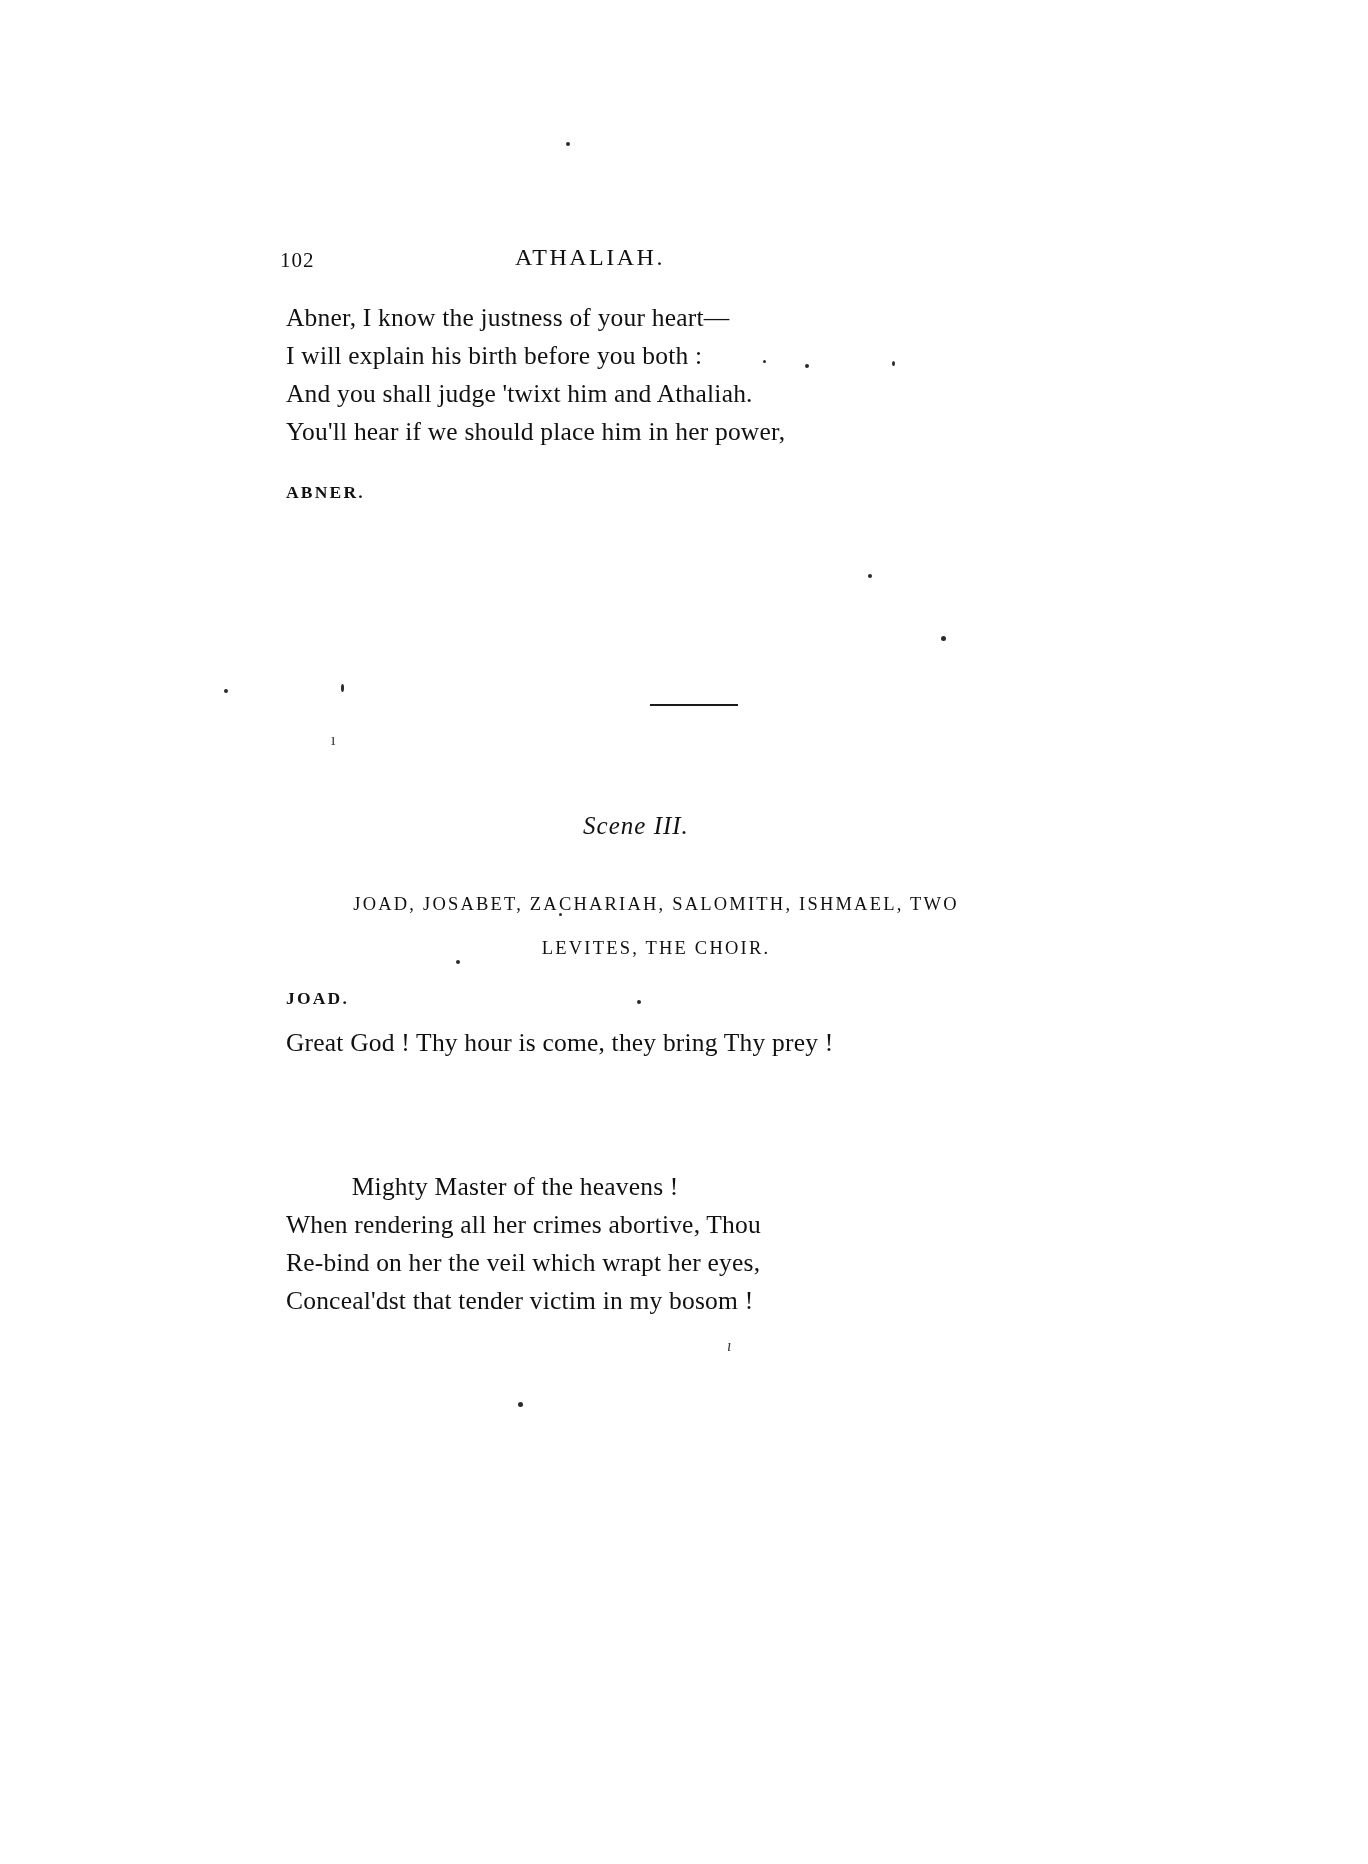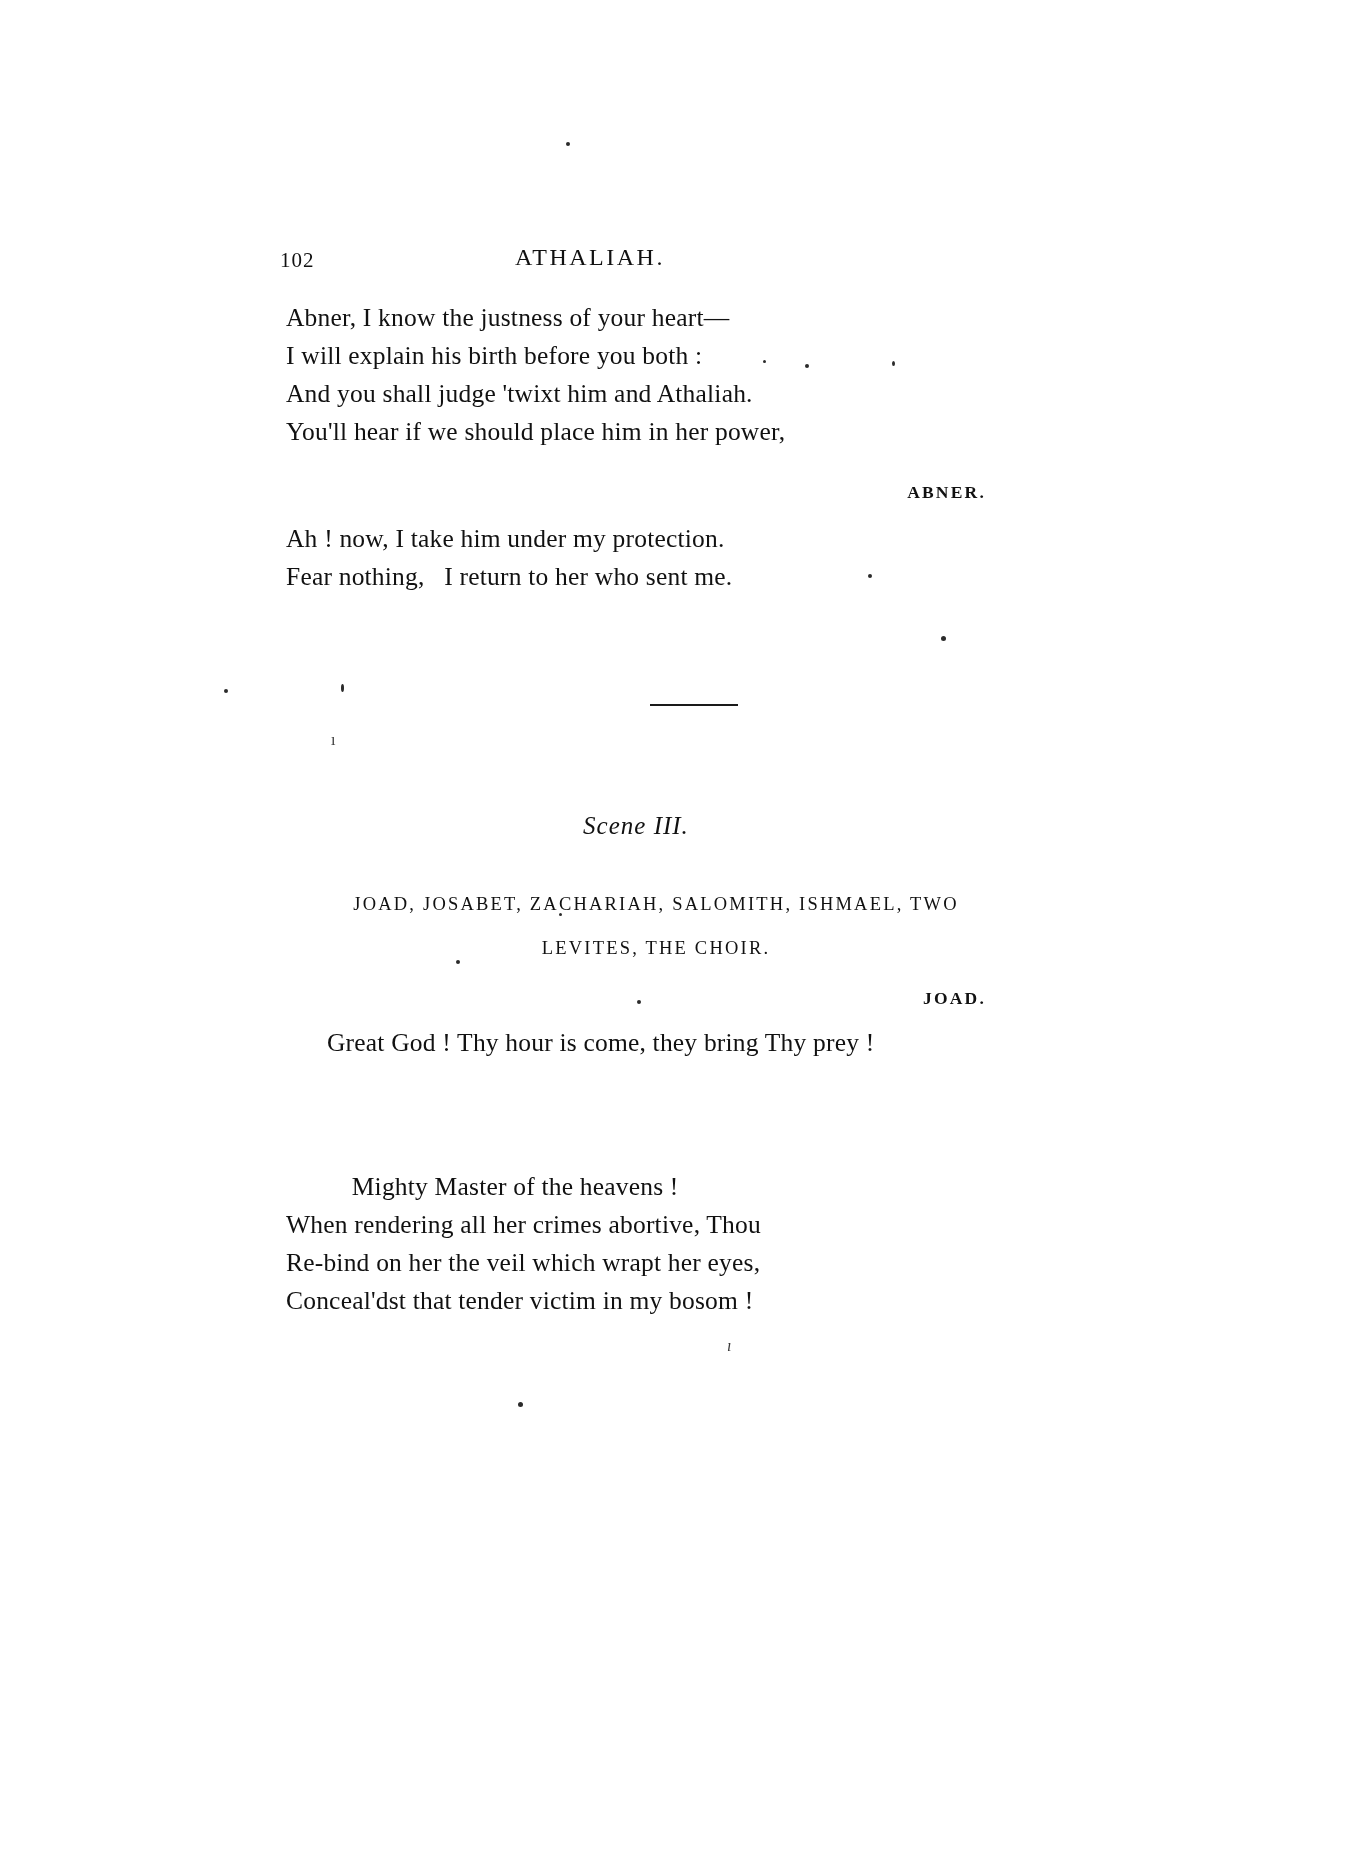--- a/index.html
+++ b/index.html
@@ -61,21 +61,21 @@
     font-size: 25.5px;
     line-height: 38px;
     white-space: pre;
     letter-spacing: 0.2px;
   }
 
   .speaker {
     position: absolute;
     width: 700px;
     left: 286px;
-    text-align: right;
+    text-align: left;
     font-size: 17.5px;
     letter-spacing: 2.2px;
     font-weight: 700;
     font-family: "Liberation Serif", serif;
   }
 
   .scene-heading {
     position: absolute;
     left: 286px;
     width: 700px;
@@ -134,37 +134,33 @@
 
   <div class="block" style="top: 283px;">
     <div class="verse-line">Abner, I know the justness of your heart—</div>
     <div class="verse-line">I will explain his birth before you both :</div>
     <div class="verse-line">And you shall judge 'twixt him and Athaliah.</div>
     <div class="verse-line">You'll hear if we should place him in her power,</div>
   </div>
 
   <div class="speaker" style="top: 466px;">ABNER.</div>
 
-  <div class="block" style="top: 504px;">
-    <div class="verse-line">Ah ! now, I take him under my protection.</div>
-    <div class="verse-line">Fear nothing,   I return to her who sent me.</div>
-  </div>
 
   <div class="rule"></div>
 
   <div class="scene-heading" style="top: 796px;">Scene III.</div>
 
   <div class="cast" style="top: 866px;">
     <div>JOAD,  JOSABET,  ZACHARIAH,  SALOMITH,  ISHMAEL,  TWO</div>
     <div>LEVITES,  THE  CHOIR.</div>
   </div>
 
   <div class="speaker" style="top: 972px;">JOAD.</div>
 
-  <div class="block" style="top: 1008px; margin-left: 41px;">
+  <div class="block" style="top: 1008px;">
     <div class="verse-line">Great God ! Thy hour is come, they bring Thy prey !</div>
   </div>
 
 
   <div class="block" style="top: 1152px;">
     <div class="verse-line">          Mighty Master of the heavens !</div>
     <div class="verse-line">When rendering all her crimes abortive, Thou</div>
     <div class="verse-line">Re-bind on her the veil which wrapt her eyes,</div>
     <div class="verse-line">Conceal'dst that tender victim in my bosom !</div>
   </div>

